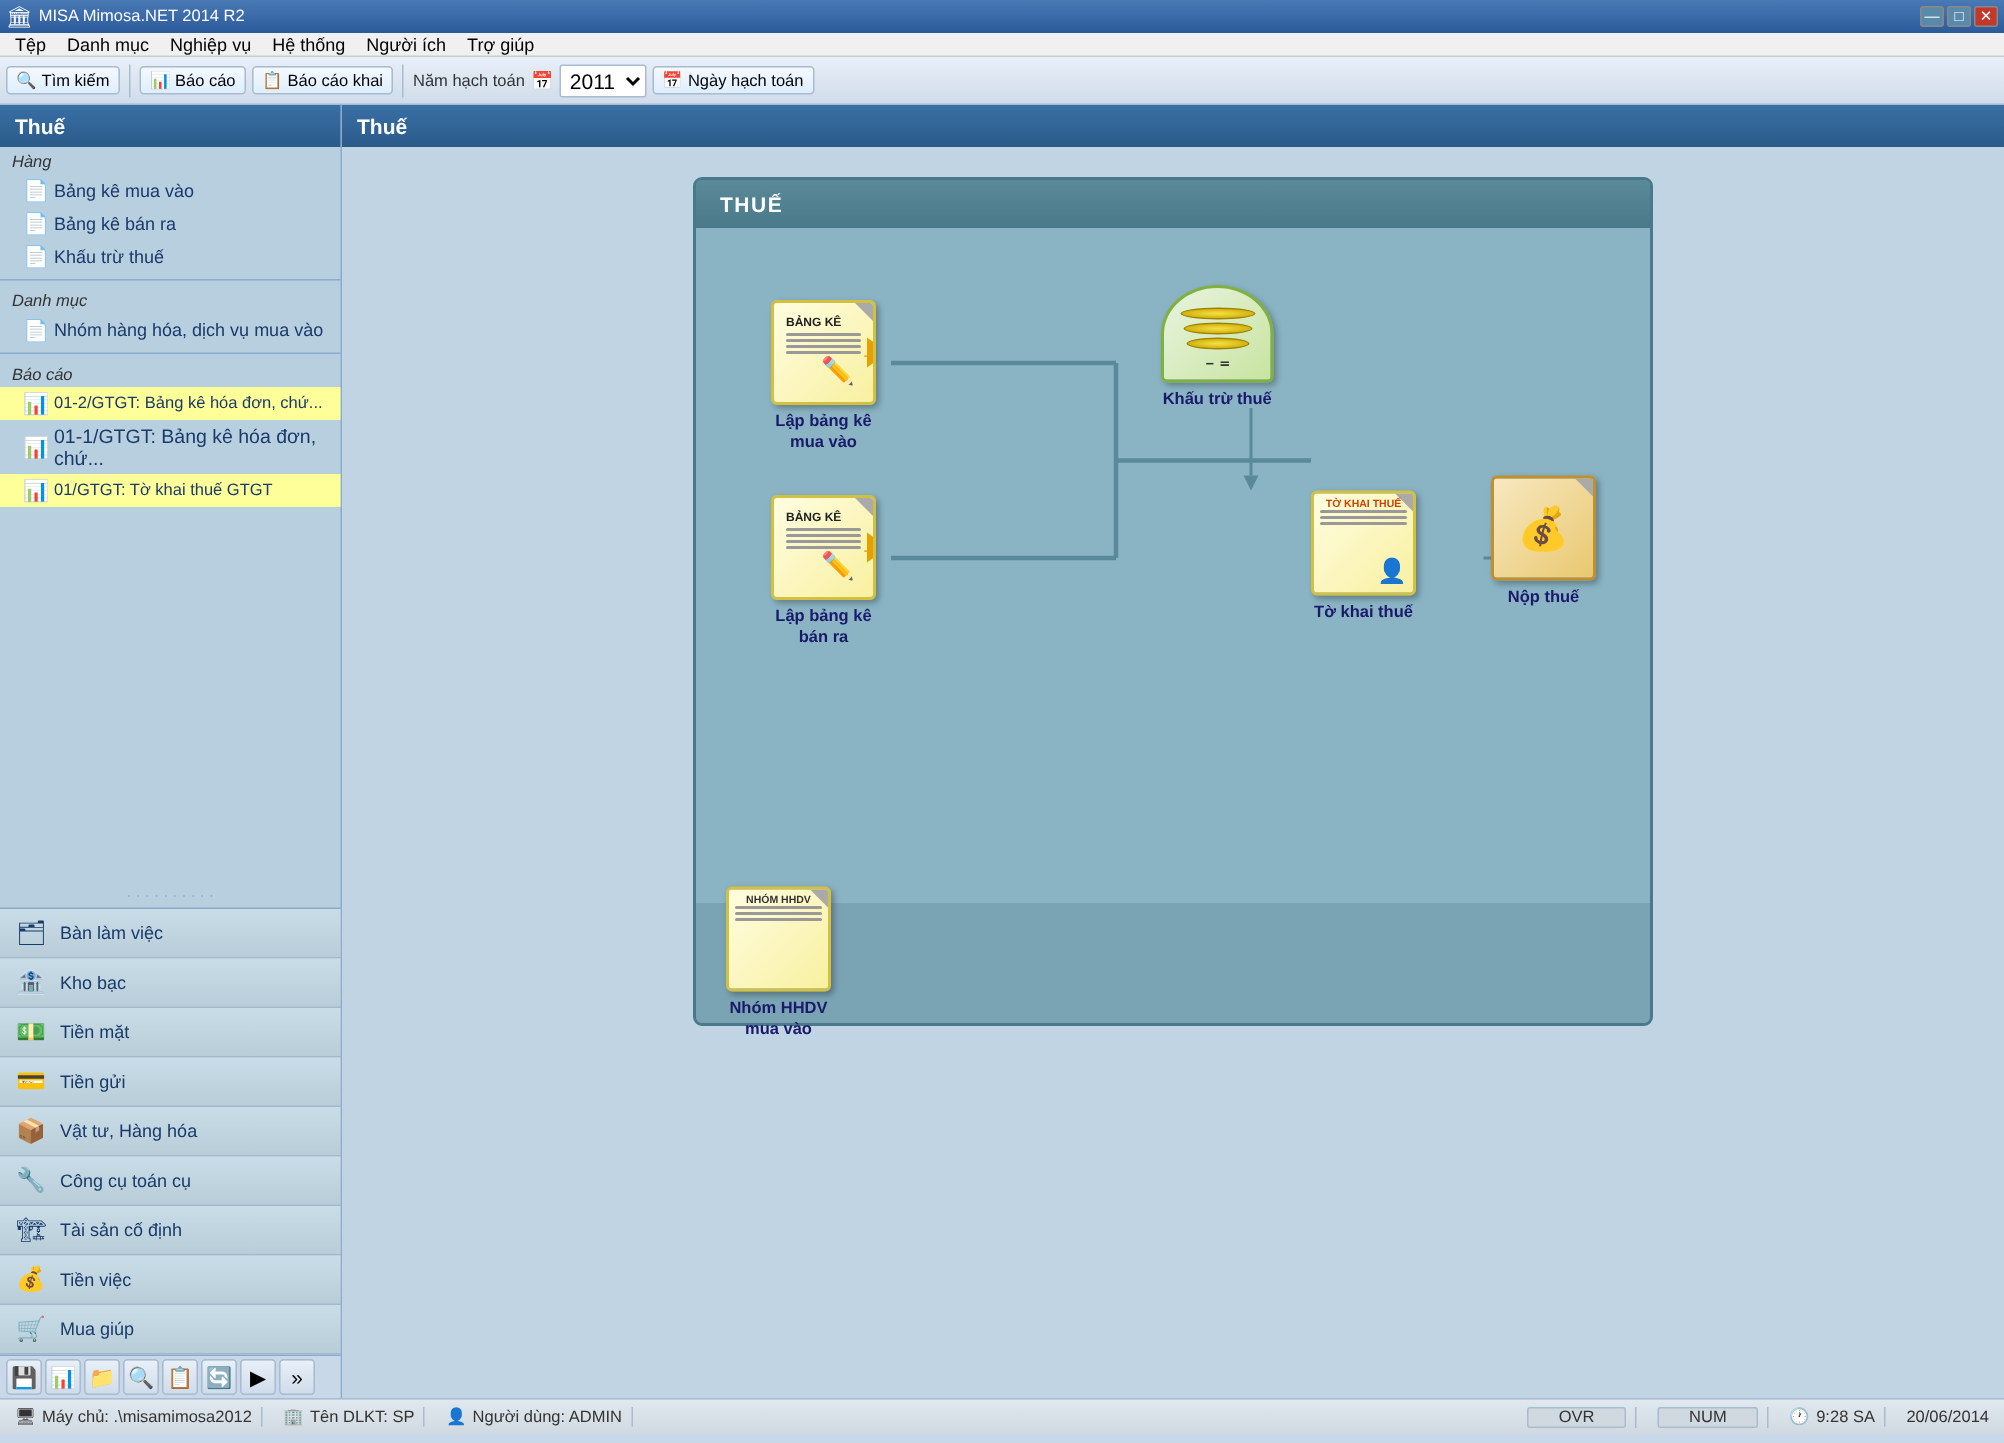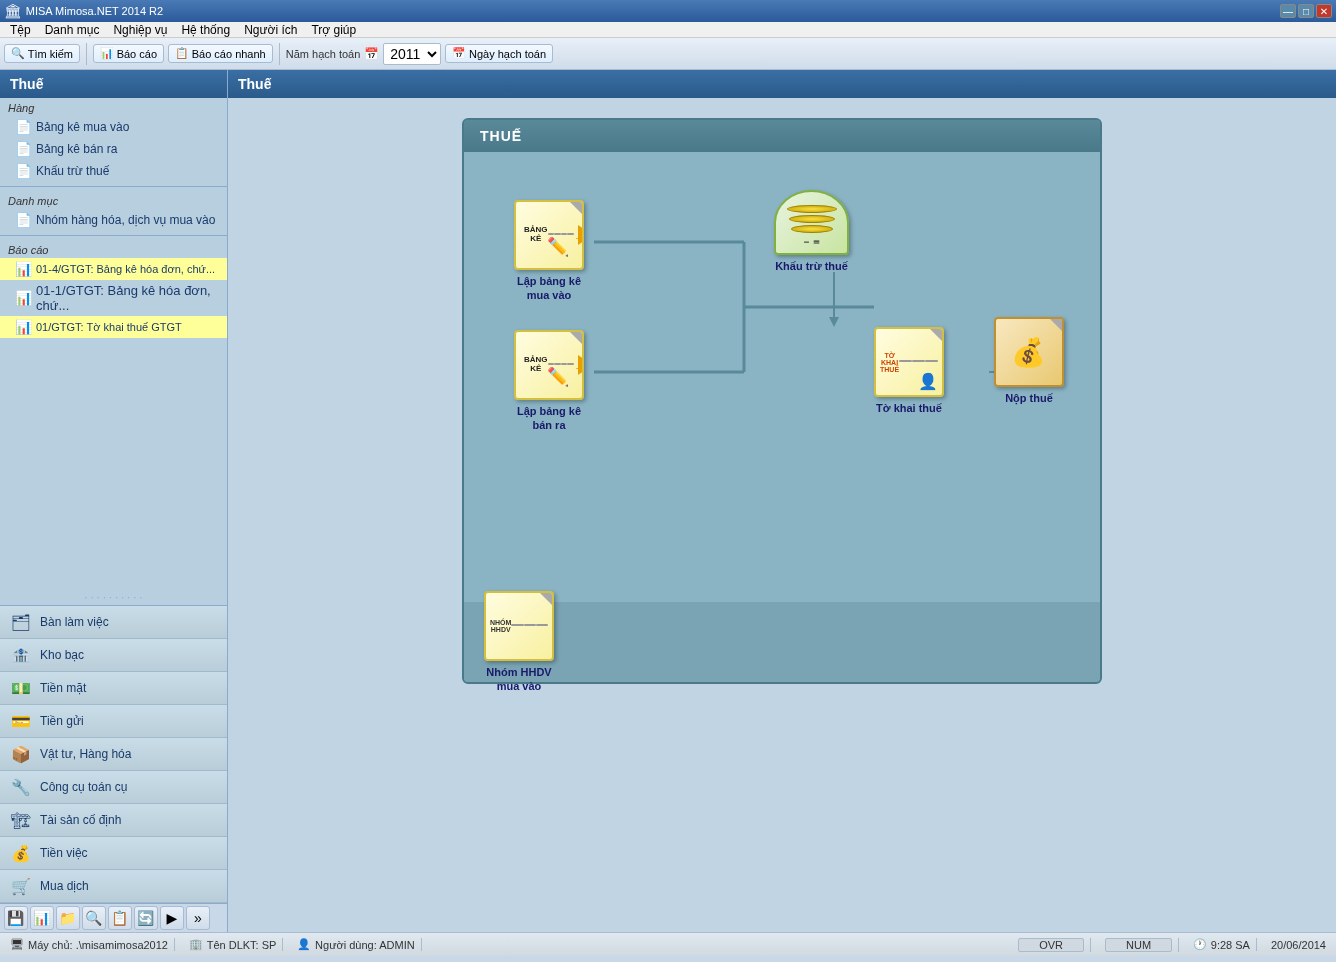--- a/index.html
+++ b/index.html
@@ -331,23 +331,23 @@
       border-radius: 3px;
       cursor: pointer;
       font-size: 14px;
     }
 
     
     .bangke-inner {
       width: 100%;
       height: 100%;
       display: flex;
-      flex-direction: row;
+      flex-direction: column;
       justify-content: flex-start;
-      align-items: center;
+      align-items: flex-start;
       padding: 4px;
       font-size: 7px;
       color: #333;
       position: relative;
     }
     .bangke-row { width: 100%; height: 2px; background: #999; margin-bottom: 2px; border-radius: 1px; }
     .bangke-title { font-size: 8px; font-weight: bold; color: #222; margin-bottom: 3px; }
     .arrow-right-gold {
       position: absolute;
       right: -14px;
@@ -398,21 +398,21 @@
     <span>🔍</span>
     <span>Tìm kiếm</span>
   </div>
   <div class="toolbar-sep"></div>
   <div class="toolbar-btn">
     <span>📊</span>
     <span>Báo cáo</span>
   </div>
   <div class="toolbar-btn">
     <span>📋</span>
-    <span>Báo cáo nhanh</span>
+    <span>Báo cáo khai</span>
   </div>
   <div class="toolbar-sep"></div>
   <span class="toolbar-label">Năm hạch toán</span>
   <span>📅</span>
   <select class="year-select">
     <option>2011</option>
     <option>2012</option>
     <option>2013</option>
   </select>
   <div class="toolbar-btn">
@@ -446,21 +446,21 @@
     <div class="sidebar-item">
       <span class="sidebar-item-icon" style="color:#4a8a4a;">📄</span>
       <span>Nhóm hàng hóa, dịch vụ mua vào</span>
     </div>
 
     <div class="sidebar-divider"></div>
     <div class="sidebar-section-label">Báo cáo</div>
 
     <div class="sidebar-item" style="background:#ffff99;">
       <span class="sidebar-item-icon" style="color:#4a8a4a;">📊</span>
-      <span style="font-size:11px;">01-4/GTGT: Bảng kê hóa đơn, chứ...</span>
+      <span style="font-size:11px;">01-2/GTGT: Bảng kê hóa đơn, chứ...</span>
     </div>
     <div class="sidebar-item">
       <span class="sidebar-item-icon" style="color:#4a8a4a;">📊</span>
       <span style="font-size:13px;">01-1/GTGT: Bảng kê hóa đơn, chứ...</span>
     </div>
     <div class="sidebar-item" style="background:#ffff99;">
       <span class="sidebar-item-icon" style="color:#4a8a4a;">📊</span>
       <span style="font-size:11px;">01/GTGT: Tờ khai thuế GTGT</span>
     </div>
 
@@ -496,21 +496,21 @@
       <div class="bottom-nav-item">
         <span class="bottom-nav-icon">🏗</span>
         <span>Tài sản cố định</span>
       </div>
       <div class="bottom-nav-item">
         <span class="bottom-nav-icon">💰</span>
         <span>Tiền việc</span>
       </div>
       <div class="bottom-nav-item">
         <span class="bottom-nav-icon">🛒</span>
-        <span>Mua dịch</span>
+        <span>Mua giúp</span>
       </div>
     </div>
 
     <div class="bottom-icons-bar">
       <div class="bottom-icon-btn">💾</div>
       <div class="bottom-icon-btn">📊</div>
       <div class="bottom-icon-btn">📁</div>
       <div class="bottom-icon-btn">🔍</div>
       <div class="bottom-icon-btn">📋</div>
       <div class="bottom-icon-btn">🔄</div>

